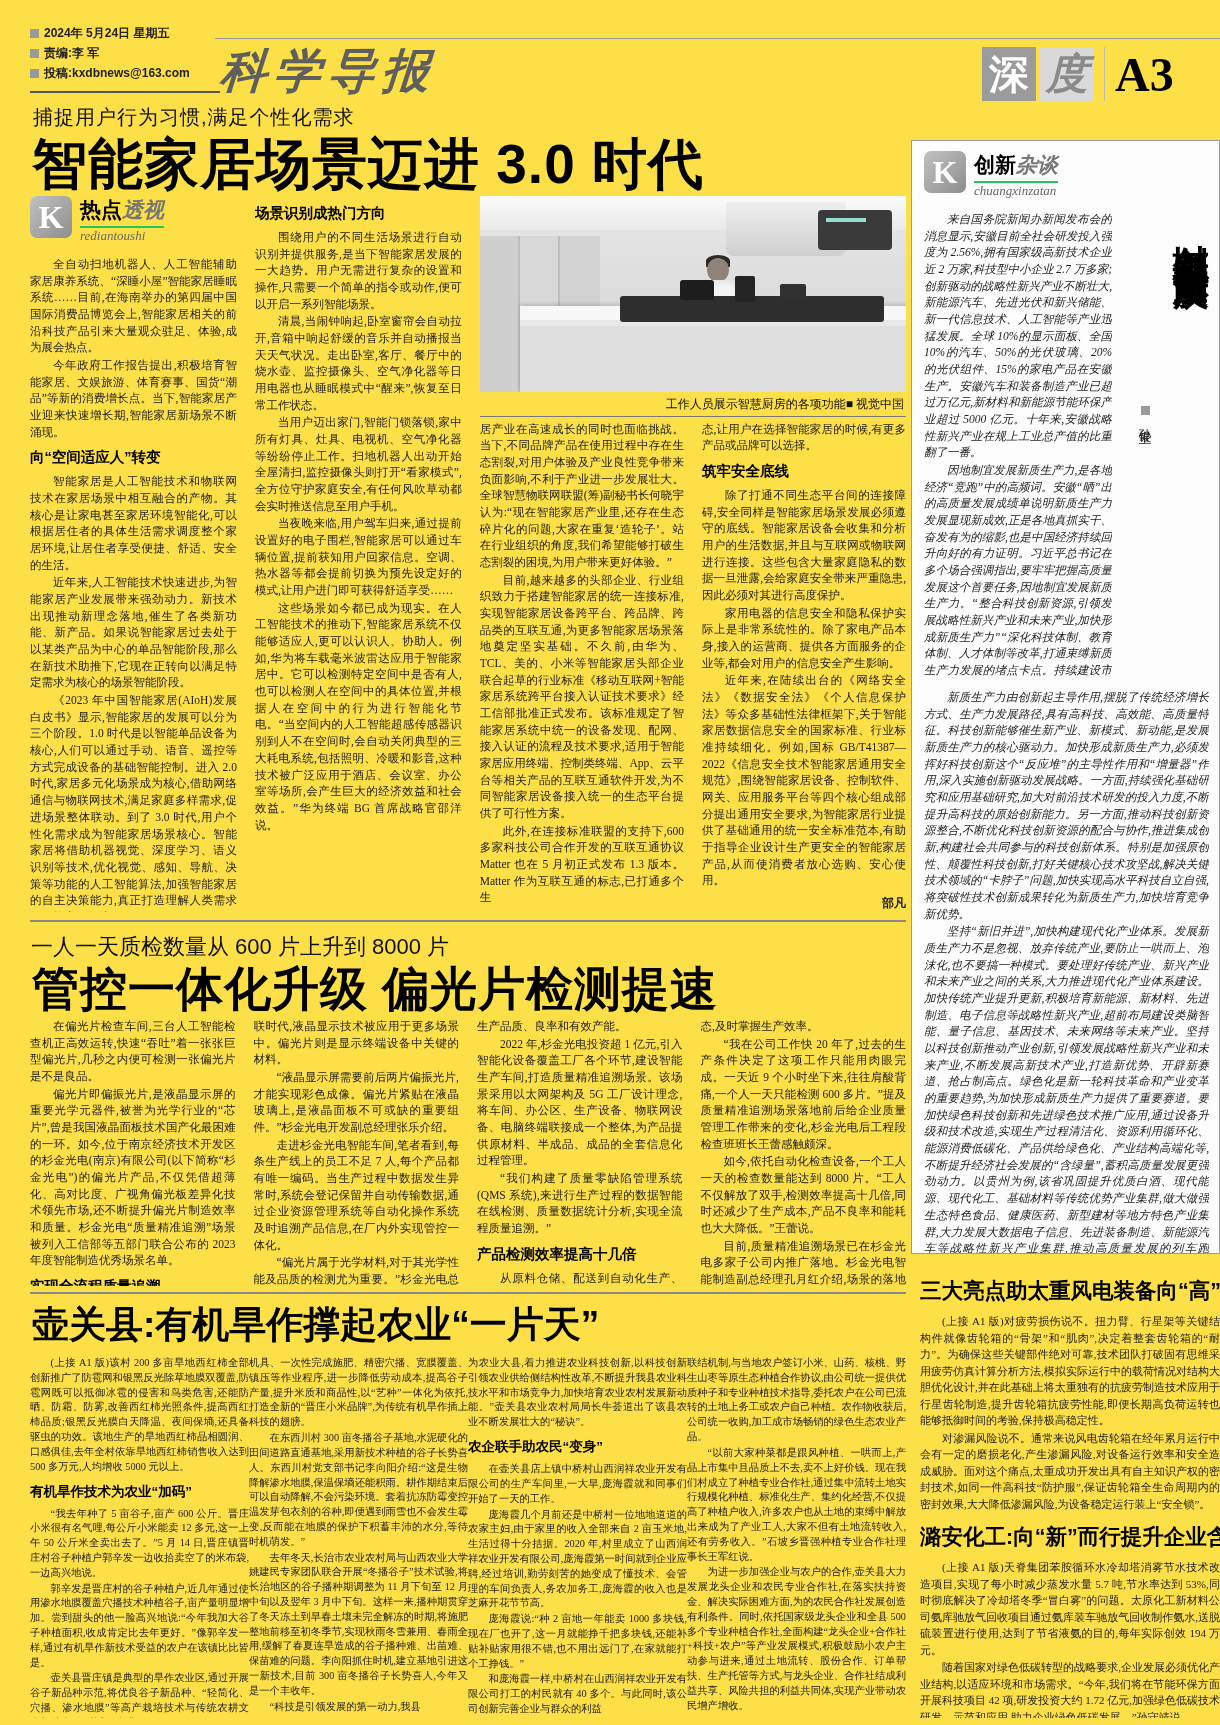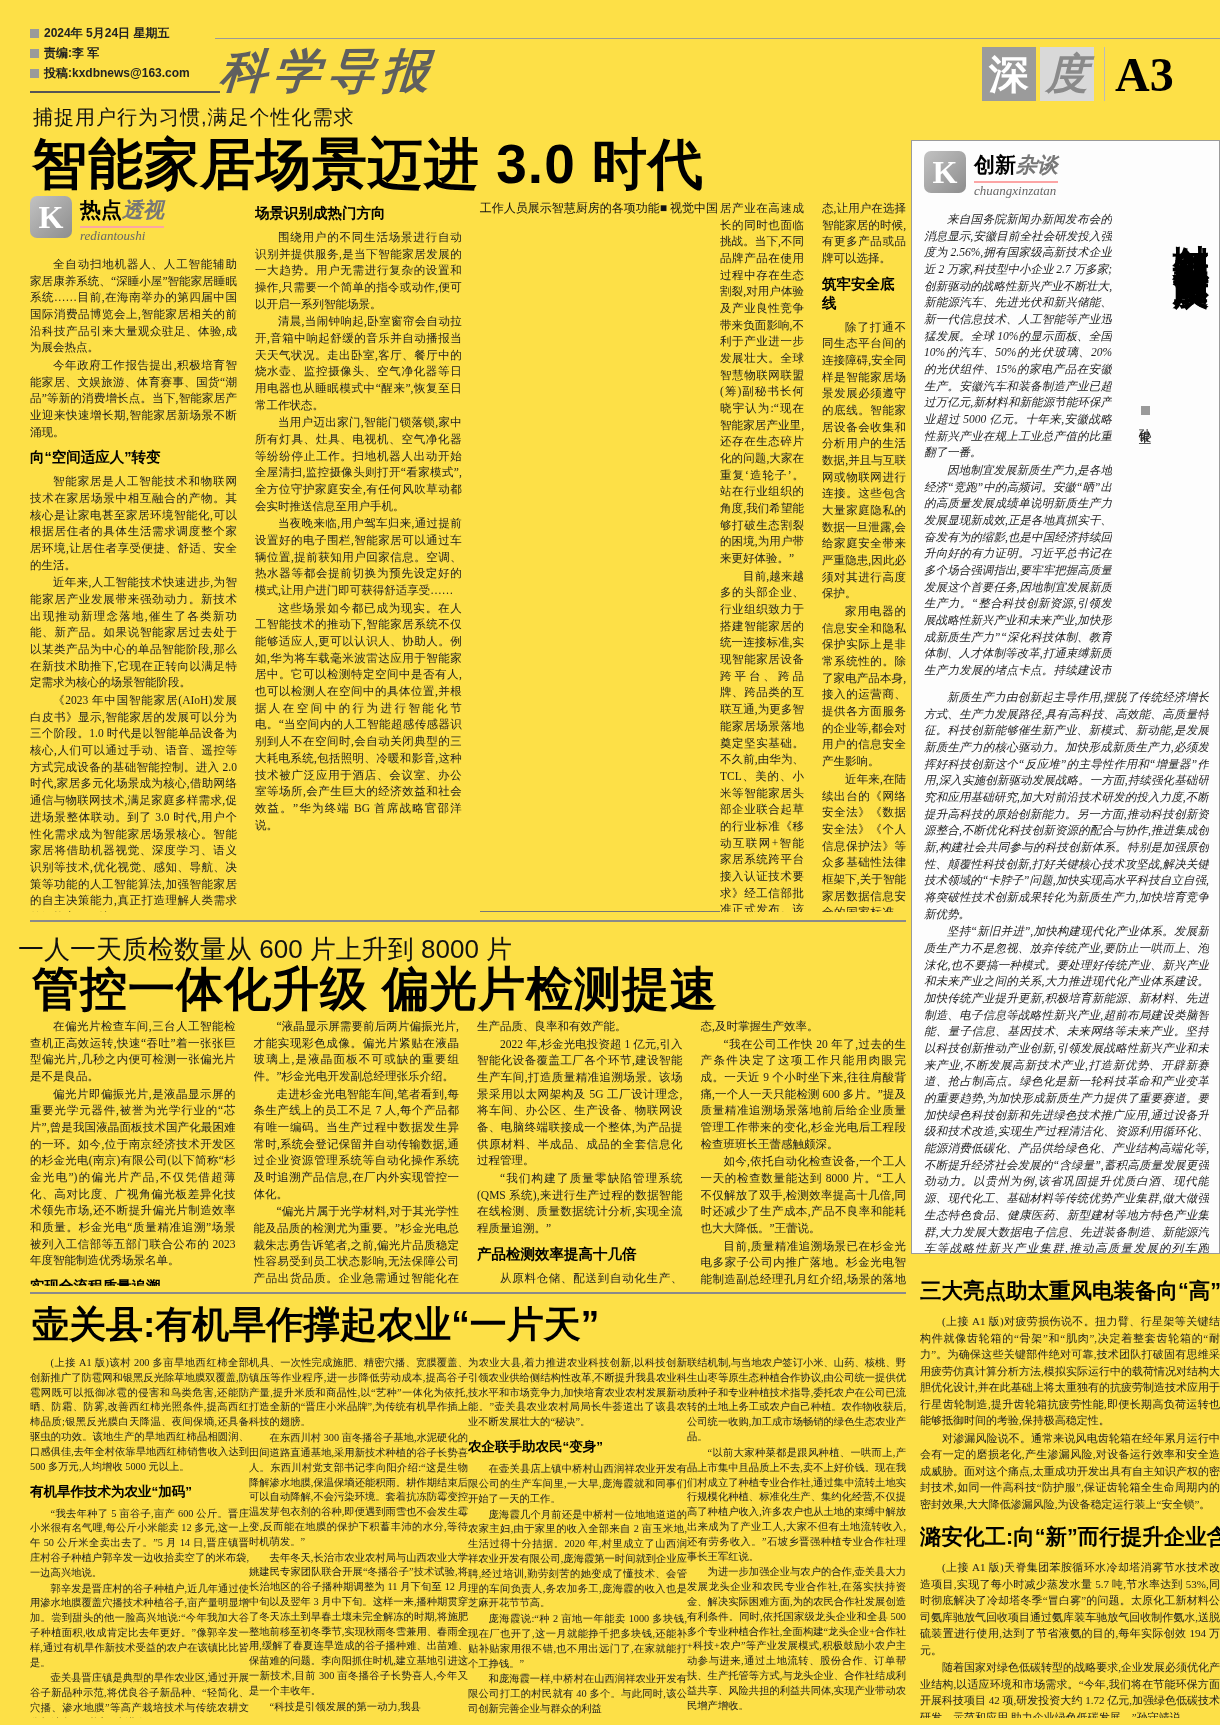--- a/index.html
+++ b/index.html
@@ -27,30 +27,30 @@
           font-family:"Liberation Sans","DejaVu Sans",sans-serif;}
   #main-headline{position:absolute;left:32px;top:128px;width:880px;font-size:55px;font-weight:900;color:#000;
           letter-spacing:1px;font-family:"Liberation Sans","DejaVu Sans",sans-serif;white-space:nowrap;}
   #lead-article{position:absolute;left:30px;top:196px;width:876px;height:716px;display:flex;gap:18px;}
   .ncol{flex:1 1 0;overflow:hidden;}
   .para{margin:0 0 1px 0;text-indent:2em;font-size:11.5px;line-height:1.45;text-align:justify;}
   .para.cont{text-indent:0;}
   .subhead{font-family:"Liberation Sans","DejaVu Sans",sans-serif;font-weight:bold;font-size:14.5px;
            margin:8px 0 6px 0;color:#000;}
   .byline{text-align:right;font-weight:bold;font-size:12px;margin-top:6px;font-family:"Liberation Sans",sans-serif;}
-  #lead-right{flex:2.06 1 0;display:flex;flex-direction:row;justify-content:center;}
+  #lead-right{flex:2.06 1 0;display:flex;flex-direction:column;justify-content:center;}
   #lead-bottom-cols{flex:1;display:flex;gap:18px;margin-top:4px;}
   
   .badge{display:flex;align-items:flex-start;margin-bottom:12px;}
   .badge .k{width:42px;height:42px;border-radius:7px;background:linear-gradient(135deg,#c2c2c2,#8d8d8d);
             color:#fff;font-size:32px;font-weight:900;font-family:"Liberation Serif",serif;text-align:center;
             line-height:42px;margin-right:8px;flex:0 0 auto;}
   .badge .t1{font-family:"Liberation Sans",sans-serif;font-weight:900;font-size:21px;color:#000;}
   .badge .t2{font-family:"Liberation Serif",serif;font-style:italic;font-weight:bold;font-size:21px;color:#777;}
-  .badge .titles{border-bottom:2px solid #fca5a5;padding-bottom:2px;}
+  .badge .titles{border-bottom:2px solid #22c55e;padding-bottom:2px;}
   .badge .pinyin{font-style:italic;font-size:13px;color:#666;font-family:"Liberation Serif",serif;}
   
   #photo{position:relative;height:252px;background:linear-gradient(180deg,#f2f2f2 0%,#dcdcdc 45%,#c9c9c9 100%);overflow:hidden;}
   .ph-ceil{position:absolute;left:0;top:0;width:100%;height:34px;background:linear-gradient(180deg,#fbfbfb,#e9e9e9);}
   .ph-wall{position:absolute;left:0;top:34px;width:100%;height:120px;background:linear-gradient(180deg,#e4e4e4,#d6d6d6);}
   .ph-cab{position:absolute;left:0;top:40px;width:120px;height:170px;background:linear-gradient(90deg,#cfcfcf 0 38px,#bdbdbd 38px 40px,#d8d8d8 40px 78px,#bfbfbf 78px 80px,#d2d2d2 80px 120px);}
   .ph-panel{position:absolute;right:14px;top:14px;width:74px;height:40px;background:#3a3a3a;border-radius:4px;}
   .ph-panel:after{content:"";position:absolute;left:8px;top:8px;width:40px;height:4px;background:#9adbd6;}
   .ph-island{position:absolute;left:40px;bottom:0;width:92%;height:86px;background:linear-gradient(180deg,#f7f7f7 0 14px,#e8e8e8 14px 20px,#dedede 20px 100%);box-shadow:0 -2px 4px rgba(0,0,0,.15);}
   .ph-counter-dark{position:absolute;left:140px;bottom:70px;width:62%;height:26px;background:#2e2e2e;border-radius:3px;}
@@ -71,21 +71,21 @@
   #sb-top{position:relative;display:flex;height:468px;}
   #sb-toptext{width:188px;font-size:11.5px;line-height:1.47;text-align:justify;overflow:hidden;}
   #sb-toptext .para{font-size:11.5px;}
   #sb-titleblock{position:relative;flex:1;}
   #vtitle{position:absolute;right:0;top:4px;writing-mode:vertical-rl;font-size:36px;font-weight:900;
           font-family:"Liberation Sans","DejaVu Sans",sans-serif;letter-spacing:3px;line-height:1.0;color:#000;height:460px;}
   #vauthor{position:absolute;right:56px;top:195px;writing-mode:vertical-rl;font-size:12.5px;color:#222;letter-spacing:2px;}
   #vauthor .sq{display:inline-block;width:9px;height:9px;background:#9a9a9a;margin-bottom:4px;}
   #sb-bottom{margin-top:10px;font-size:11.5px;line-height:1.45;text-align:justify;height:600px;overflow:hidden;}
   
-  #mid-kicker{position:absolute;left:18px;top:932px;font-size:26px;color:#111;font-family:"Liberation Sans",sans-serif;}
+  #mid-kicker{position:absolute;left:31px;top:932px;font-size:22px;color:#111;font-family:"Liberation Sans",sans-serif;}
   #mid-headline{position:absolute;left:32px;top:958px;width:880px;font-size:47px;font-weight:900;color:#000;
         font-family:"Liberation Sans","DejaVu Sans",sans-serif;letter-spacing:1px;white-space:nowrap;}
   #mid-article{position:absolute;left:30px;top:1018px;width:876px;height:268px;display:flex;gap:18px;}
   
   #bl-headline{position:absolute;left:32px;top:1300px;width:820px;font-size:37px;font-weight:900;color:#000;
         font-family:"Liberation Sans","DejaVu Sans",sans-serif;white-space:nowrap;}
   #bl-article{position:absolute;left:30px;top:1356px;width:876px;height:362px;display:flex;}
   #bl-article .para{font-size:10.3px;line-height:1.44;}
   #bl-article .subhead{font-size:13.5px;}
   
@@ -218,20 +218,21 @@
 
   <div id="mid-kicker" data-name="middle-kicker">一人一天质检数量从 600 片上升到 8000 片</div>
   <div id="mid-headline" data-name="middle-headline">管控一体化升级 偏光片检测提速</div>
   <div id="mid-article" data-name="middle-article-body">
     <div class="ncol" data-name="middle-column-1">
         <p class="para" data-name="paragraph">在偏光片检查车间,三台人工智能检查机正高效运转,快速“吞吐”着一张张巨型偏光片,几秒之内便可检测一张偏光片是不是良品。</p>
         <p class="para" data-name="paragraph">偏光片即偏振光片,是液晶显示屏的重要光学元器件,被誉为光学行业的“芯片”,曾是我国液晶面板技术国产化最困难的一环。如今,位于南京经济技术开发区的杉金光电(南京)有限公司(以下简称“杉金光电”)的偏光片产品,不仅凭借超薄化、高对比度、广视角偏光板差异化技术领先市场,还不断提升偏光片制造效率和质量。杉金光电“质量精准追溯”场景被列入工信部等五部门联合公布的 2023 年度智能制造优秀场景名单。</p>
         <div class="subhead" data-name="column-subhead">实现全流程质量追溯</div>
       </div>
     <div class="ncol" data-name="middle-column-2">
+        <p class="para cont" data-name="paragraph">联时代,液晶显示技术被应用于更多场景中。偏光片则是显示终端设备中关键的材料。</p>
         <p class="para" data-name="paragraph">“液晶显示屏需要前后两片偏振光片,才能实现彩色成像。偏光片紧贴在液晶玻璃上,是液晶面板不可或缺的重要组件。”杉金光电开发副总经理张乐介绍。</p>
         <p class="para" data-name="paragraph">走进杉金光电智能车间,笔者看到,每条生产线上的员工不足 7 人,每个产品都有唯一编码。当生产过程中数据发生异常时,系统会登记保留并自动传输数据,通过企业资源管理系统等自动化操作系统及时追溯产品信息,在厂内外实现管控一体化。</p>
         <p class="para" data-name="paragraph">“偏光片属于光学材料,对于其光学性能及品质的检测尤为重要。”杉金光电总裁朱志勇告诉笔者,之前,偏光片品质稳定性容易受到员工状态影响,无法保障公司产品出货品质。企业急需通过智能化在线监测与精准数据来实现自主判断、识别和定位,达到接触或非接触在线采集数据,提升偏光片</p>
       </div>
     <div class="ncol" data-name="middle-column-3">
         <p class="para cont" data-name="paragraph">生产品质、良率和有效产能。</p>
         <p class="para" data-name="paragraph">2022 年,杉金光电投资超 1 亿元,引入智能化设备覆盖工厂各个环节,建设智能生产车间,打造质量精准追溯场景。该场景采用以太网架构及 5G 工厂设计理念,将车间、办公区、生产设备、物联网设备、电脑终端联接成一个整体,为产品提供原材料、半成品、成品的全套信息化过程管理。</p>
         <p class="para" data-name="paragraph">“我们构建了质量零缺陷管理系统(QMS 系统),来进行生产过程的数据智能在线检测、质量数据统计分析,实现全流程质量追溯。”</p>
         <div class="subhead" data-name="column-subhead">产品检测效率提高十几倍</div>
         <p class="para" data-name="paragraph">从原料仓储、配送到自动化生产、智能化检测,杉金光电共计安排了近 400 台设备,实时联网在线检测、记录、跟踪产品信息,实时监测显示产品品质,标记产品缺陷分布和缺陷程度。监控人员随时监控产线状</p>

